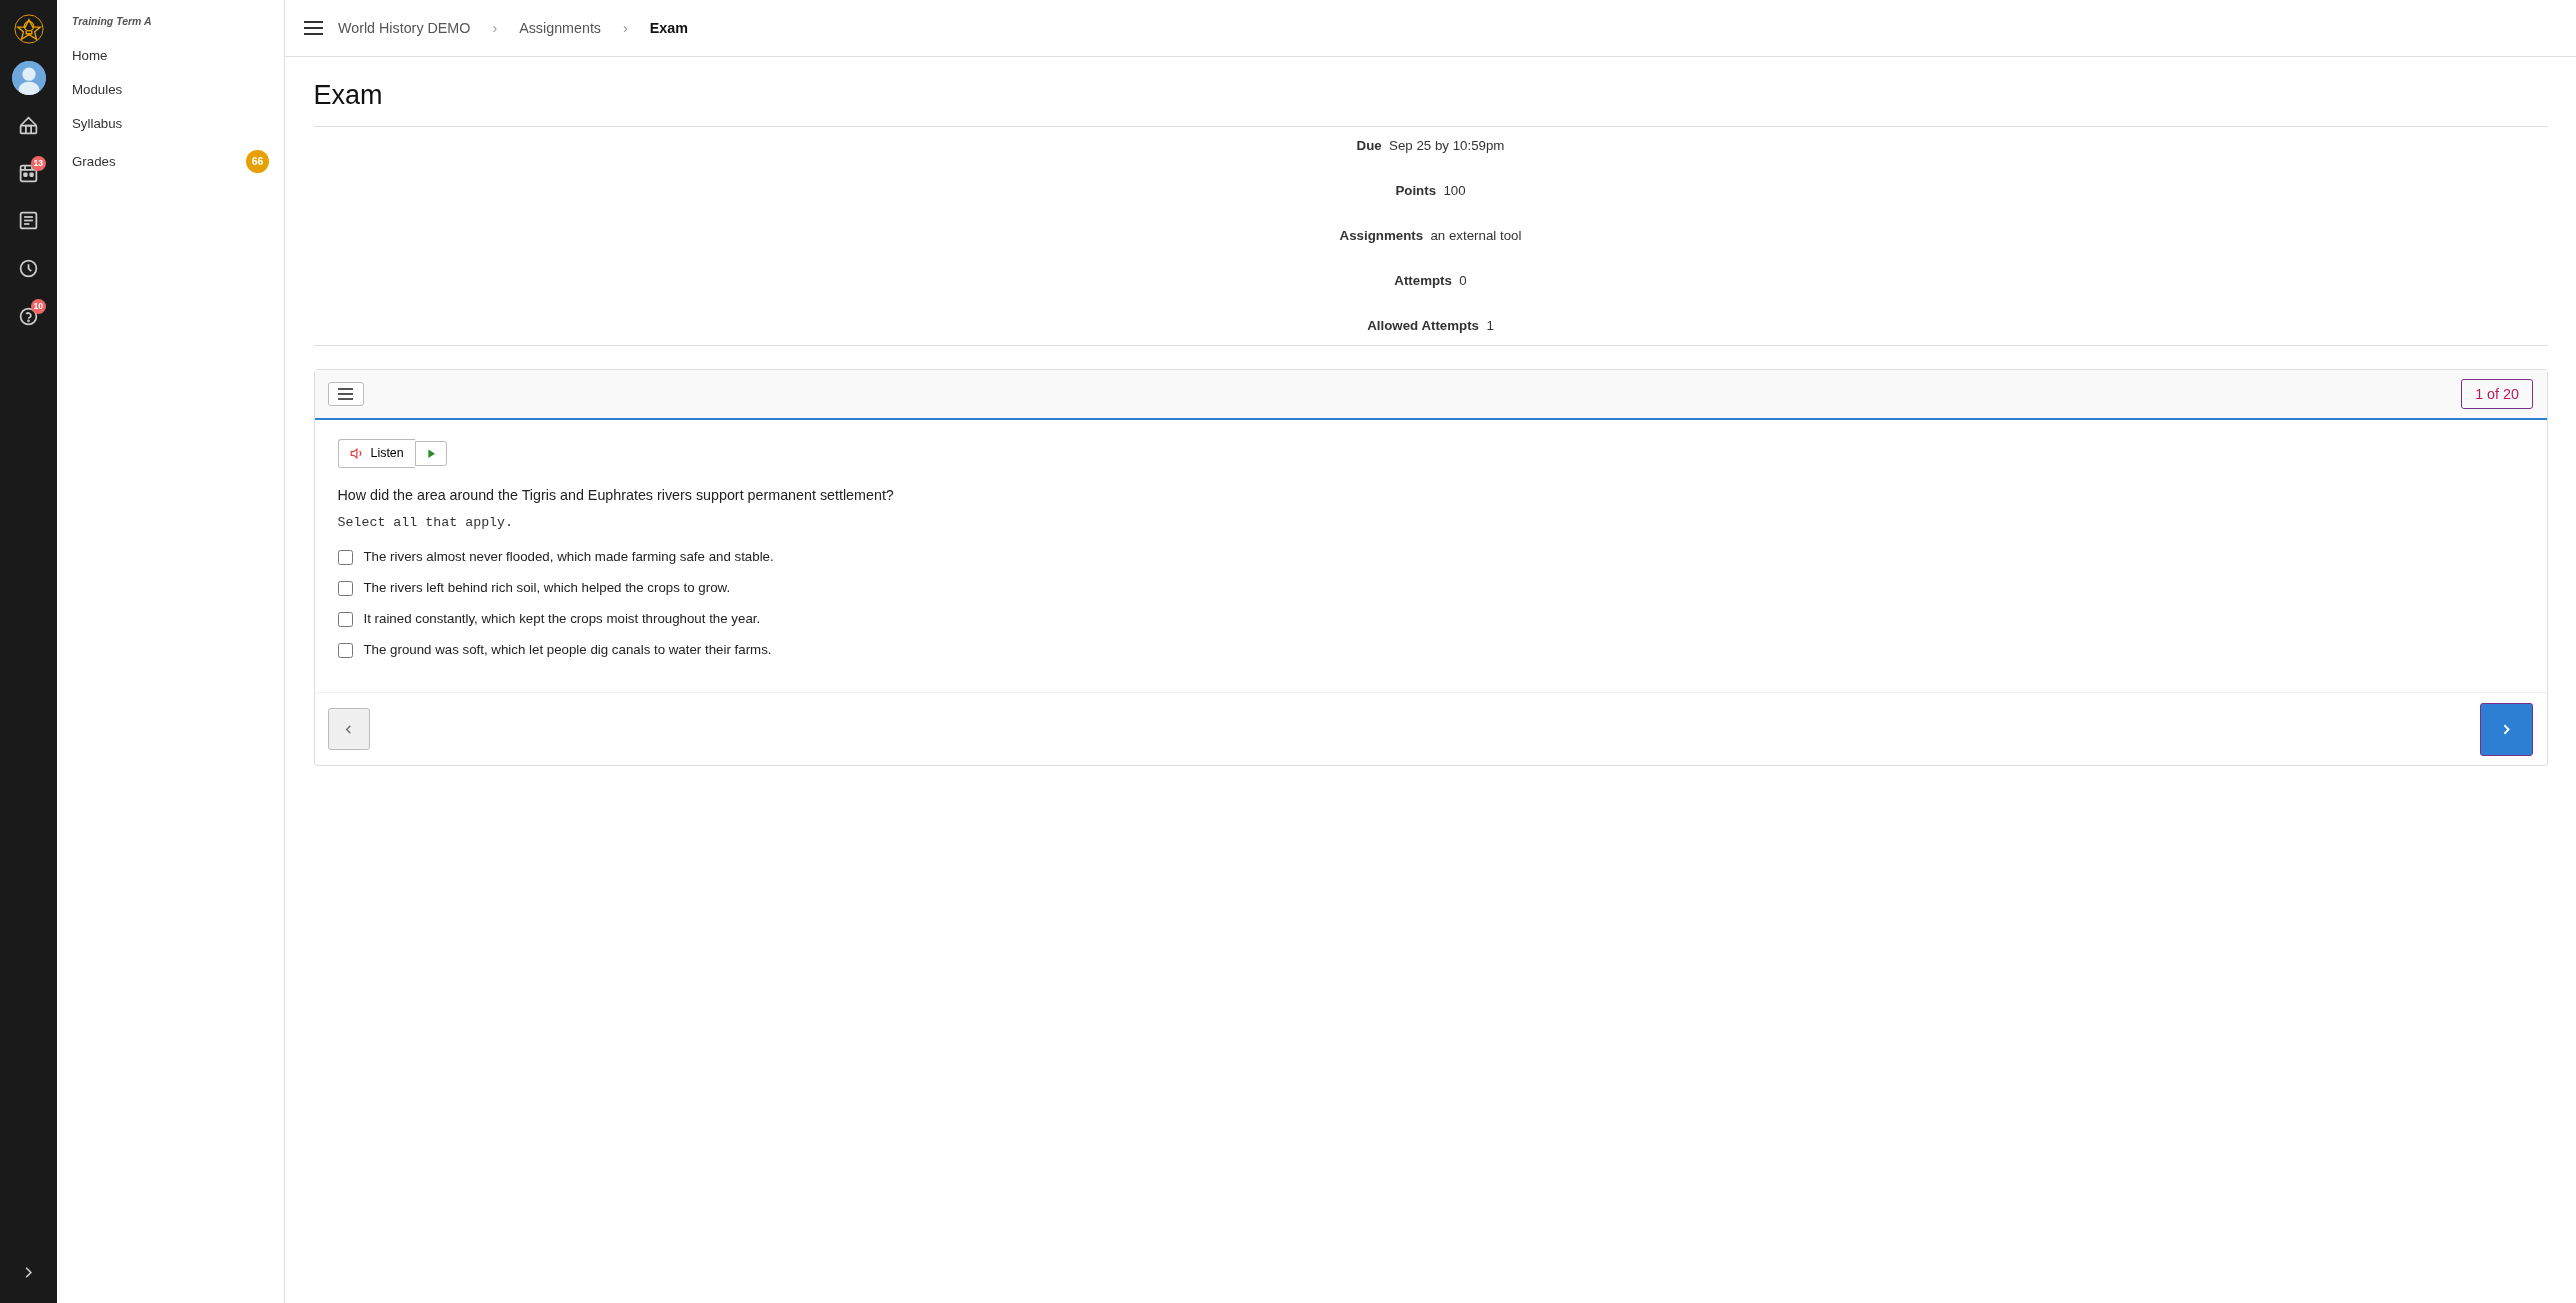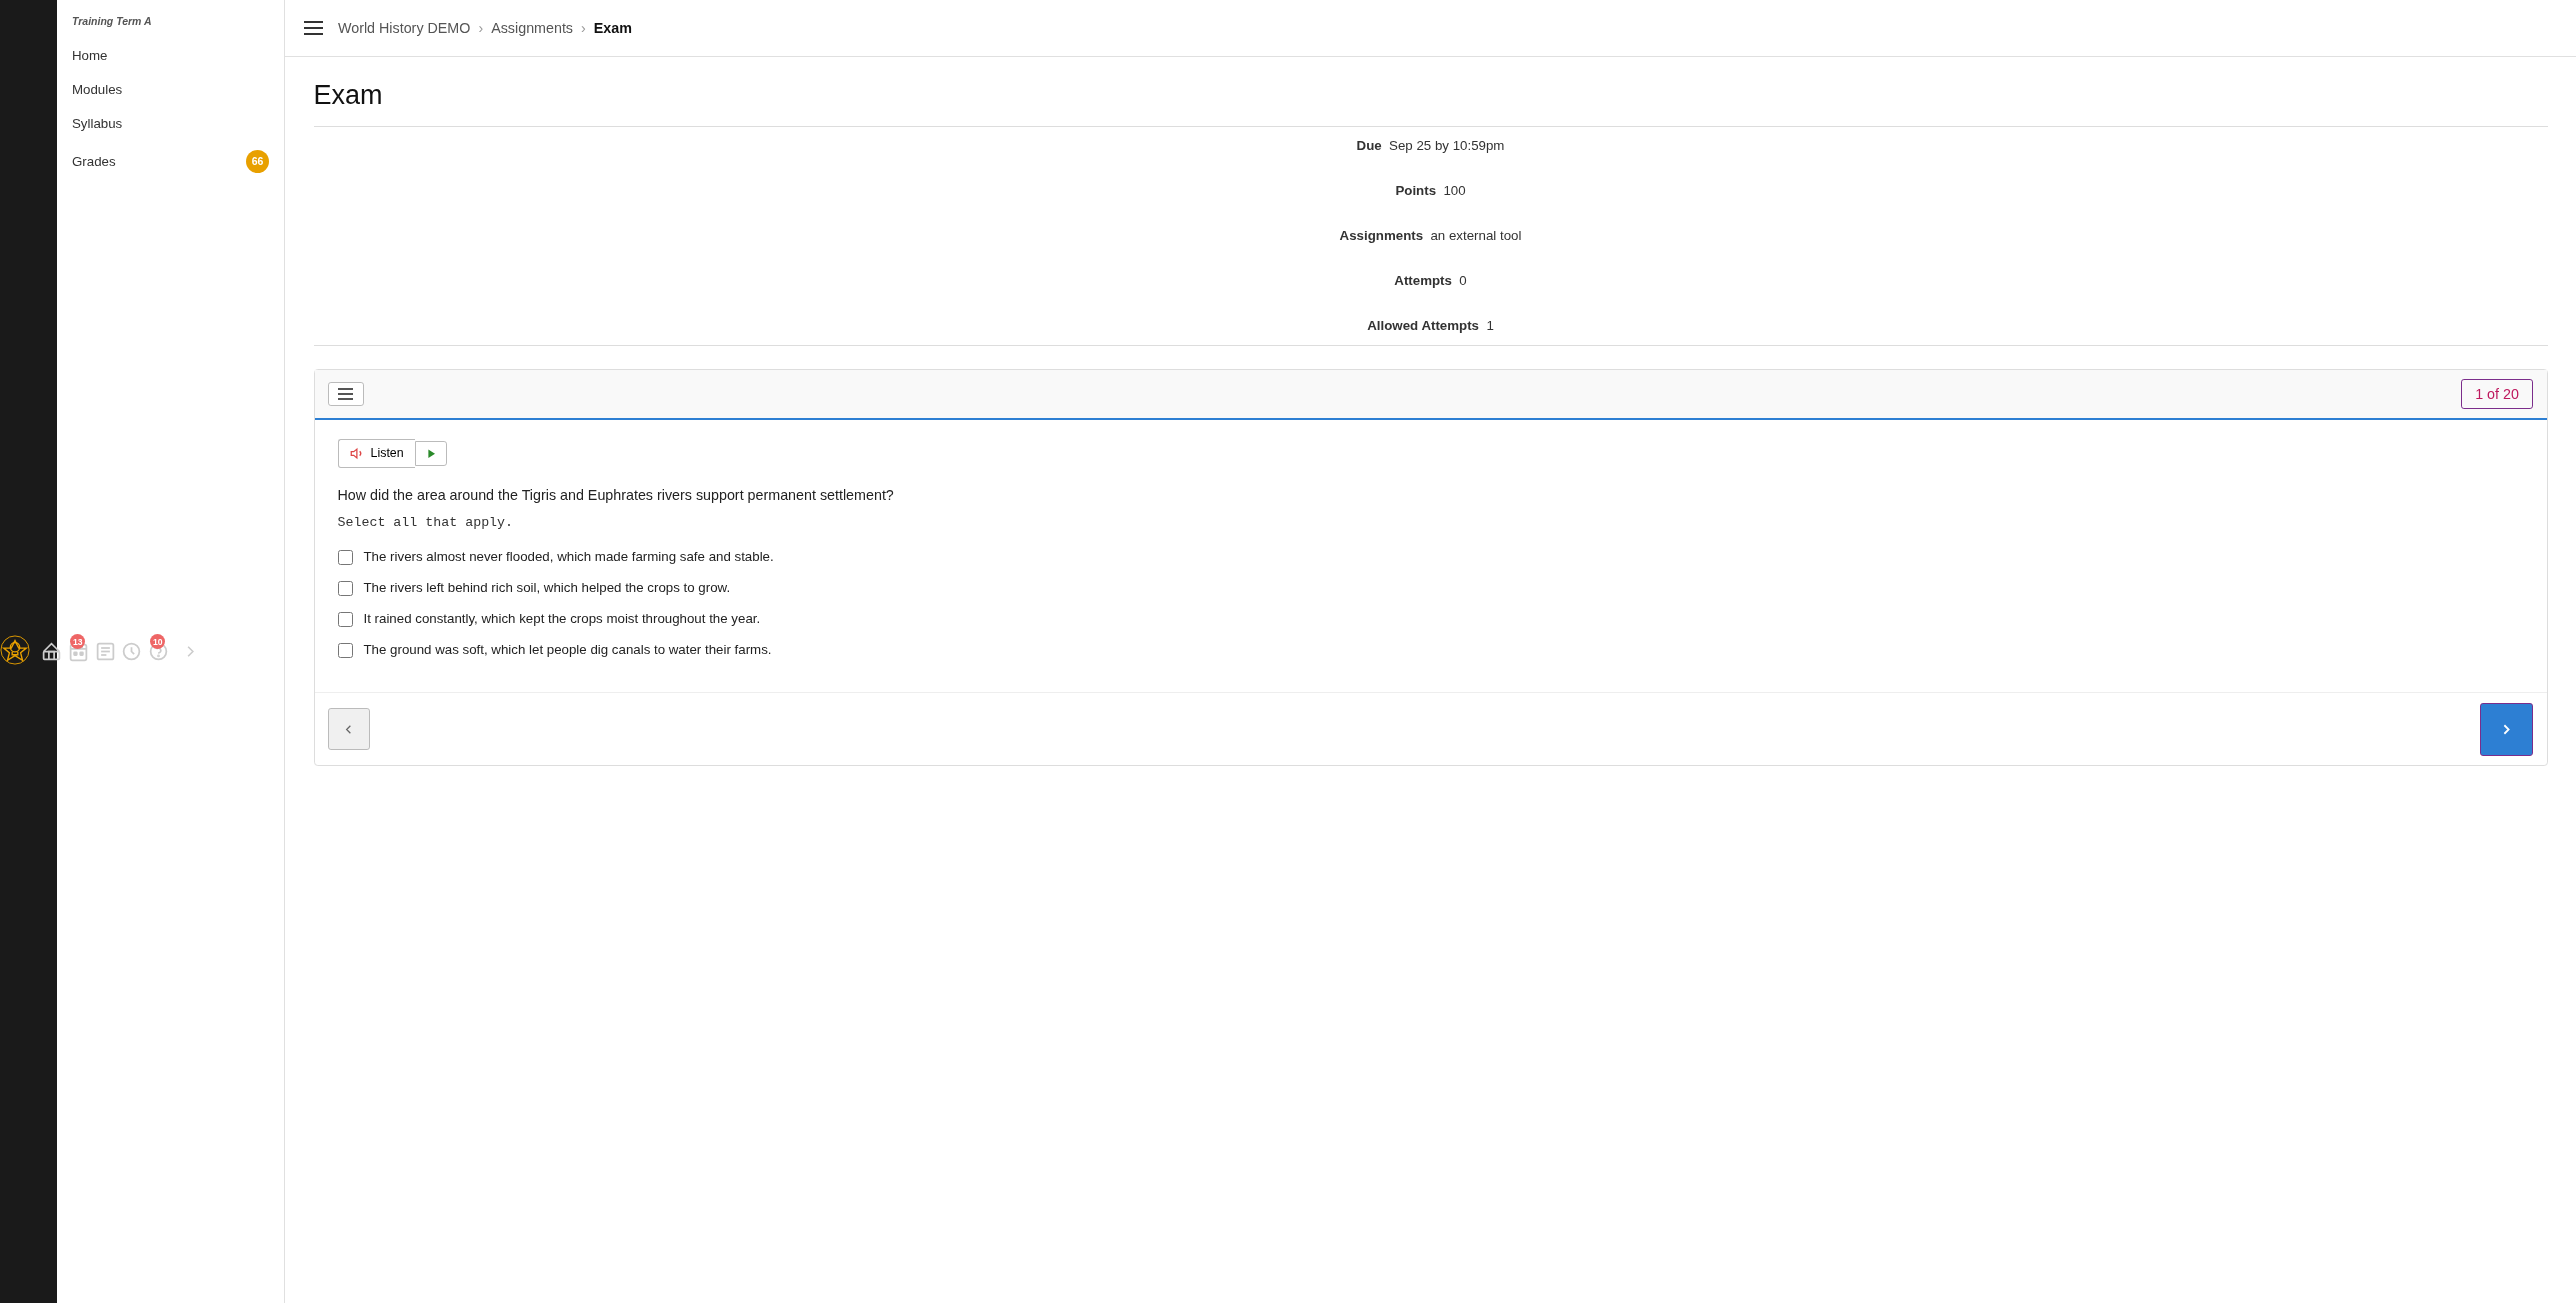--- a/index.html
+++ b/index.html
@@ -3,21 +3,21 @@
   <meta charset="utf-8">
   <style>
     * { box-sizing: border-box; margin: 0; padding: 0; }
     body { font-family: -apple-system, BlinkMacSystemFont, 'Segoe UI', Arial, sans-serif; background: #fff; display: flex; height: 100vh; overflow: hidden; }
 
     
     .nav-rail {
       width: 57px;
       background: #1a1a1a;
       display: flex;
-      flex-direction: row;
+      flex-direction: column;
       align-items: center;
       padding: 9.5px 0;
       gap: 5.7px;
       flex-shrink: 0;
       height: 100vh;
     }
     .nav-logo {
       width: 38px; height: 38px;
       background: transparent;
       display: flex; align-items: center; justify-content: center;
@@ -93,21 +93,21 @@
       height: 57px;
       border-bottom: 1px solid #e0e0e0;
       flex-shrink: 0;
     }
     .hamburger-btn {
       cursor: pointer; margin-right: 15px;
       display: flex; flex-direction: column; gap: 3.8px;
     }
     .hamburger-btn span { display: block; width: 19px; height: 1.9px; background: #333; }
     .breadcrumb {
-      display: flex; align-items: center; gap: 8px;
+      display: flex; align-items: center; gap: 22px;
       font-size: 14.3px; color: #555;
     }
     .breadcrumb .sep { color: #999; }
     .breadcrumb .current { font-weight: bold; color: #111; }
 
     
     .page-body {
       flex: 1; overflow-y: auto; padding: 23px 28.5px;
     }
 

